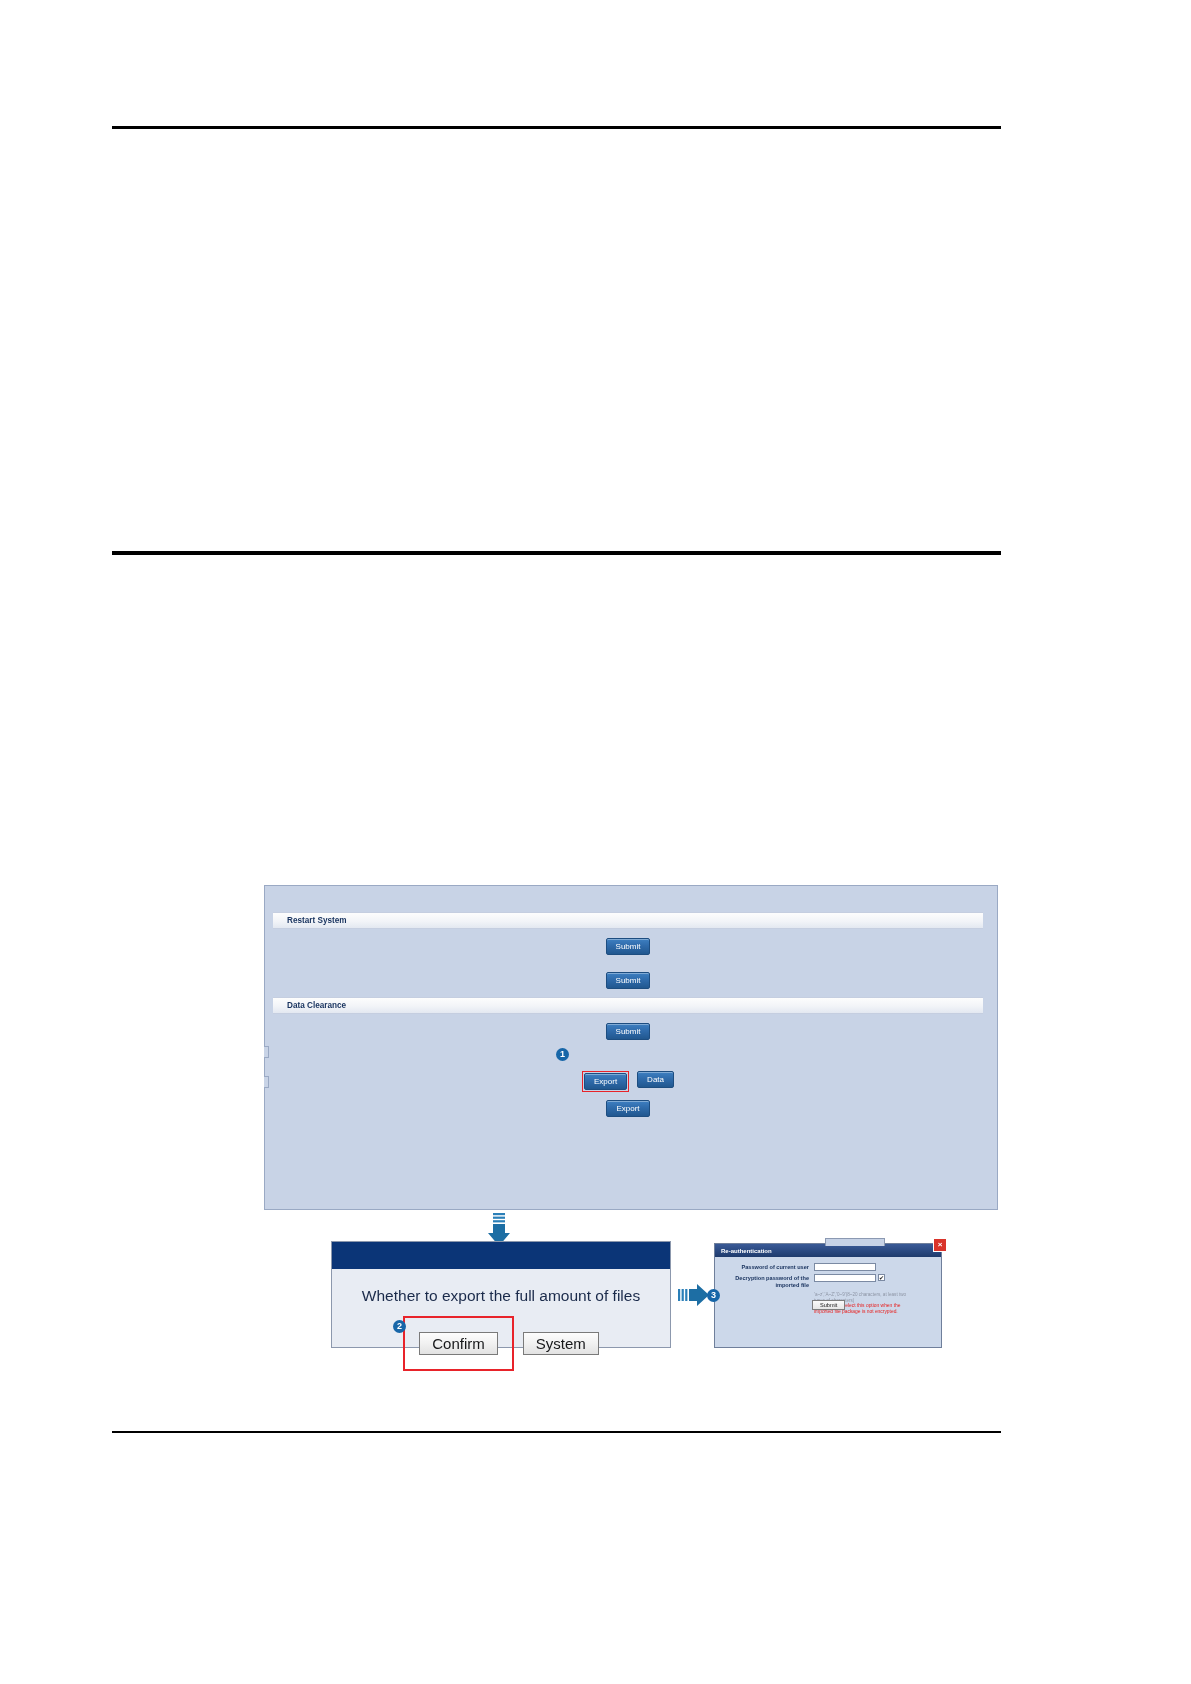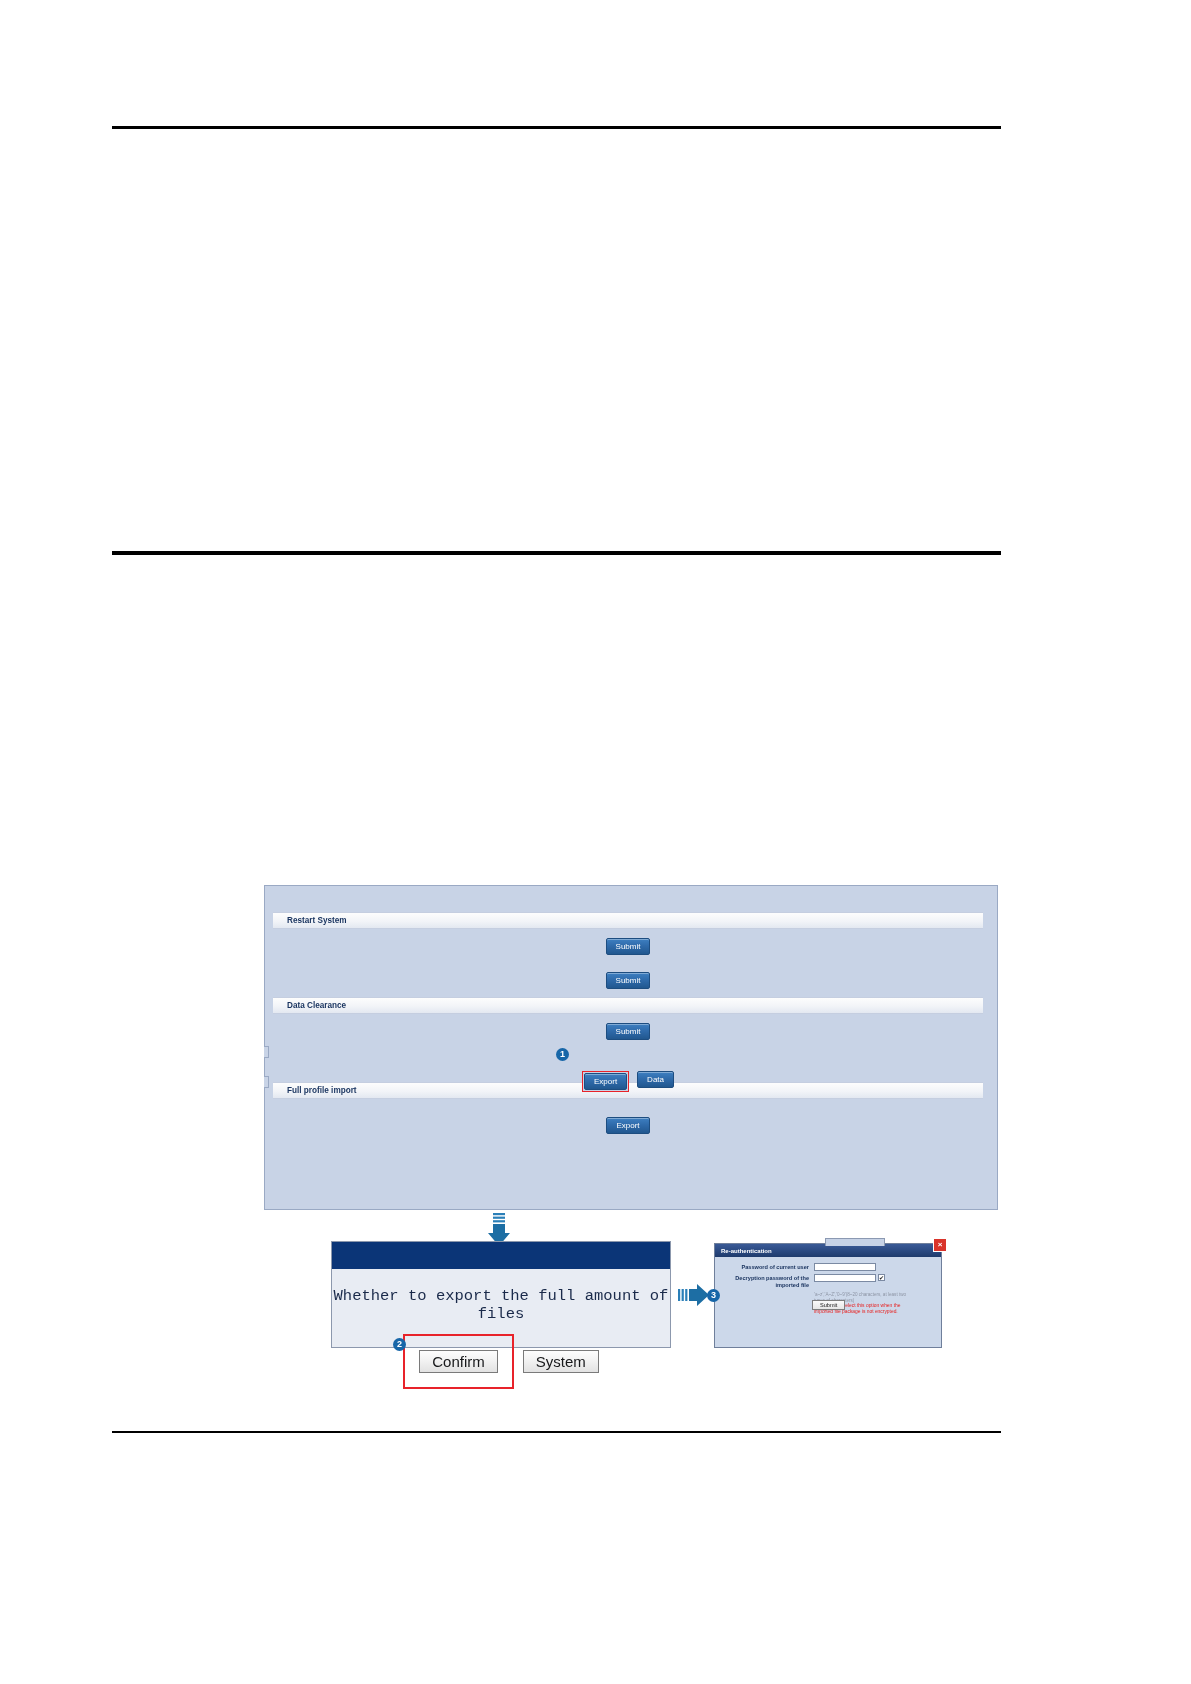--- a/index.html
+++ b/index.html
@@ -106,21 +106,20 @@
     box-sizing:border-box;
   }
   .confirm-titlebar{
     height:27px;background:#0b3577;width:100%;
   }
   .confirm-msg{
     margin-top:18px;
     text-align:center;
     color:#1a2a4a;
     font-size:15.5px;
-    font-family:Liberation Mono, monospace;
   }
   .confirm-btnrow{
     margin-top:11px;
     display:flex;align-items:center;justify-content:center;gap:9px;
     position:relative;
   }
   .btn-gray{
     background:linear-gradient(to bottom,#fdfdfd 0%,#f1f1f1 50%,#e2e2e2 100%);
     border:1px solid #7a7a7a;
     color:#17181a;
@@ -221,21 +220,20 @@
     <div class="sec-body">
       <span class="badge" style="left:283px;top:0px;">1</span>
       <div class="btn-wrap">
         <span class="hl-red">
           <span class="btn-blue">Export</span>
         </span>
         <span class="btn-blue">Data</span>
       </div>
     </div>
 
-    <div class="sec-head">Full profile import</div>
     <div class="sec-body tall">
       <span class="btn-blue">Export</span>
     </div>
 
   </div>
 </div>
 
 <div class="down-arrow">
   <svg width="24" height="34" viewBox="0 0 24 34" xmlns="http://www.w3.org/2000/svg">
     <rect x="6" y="0" width="12" height="2.2" fill="#2a7fb8"></rect>

